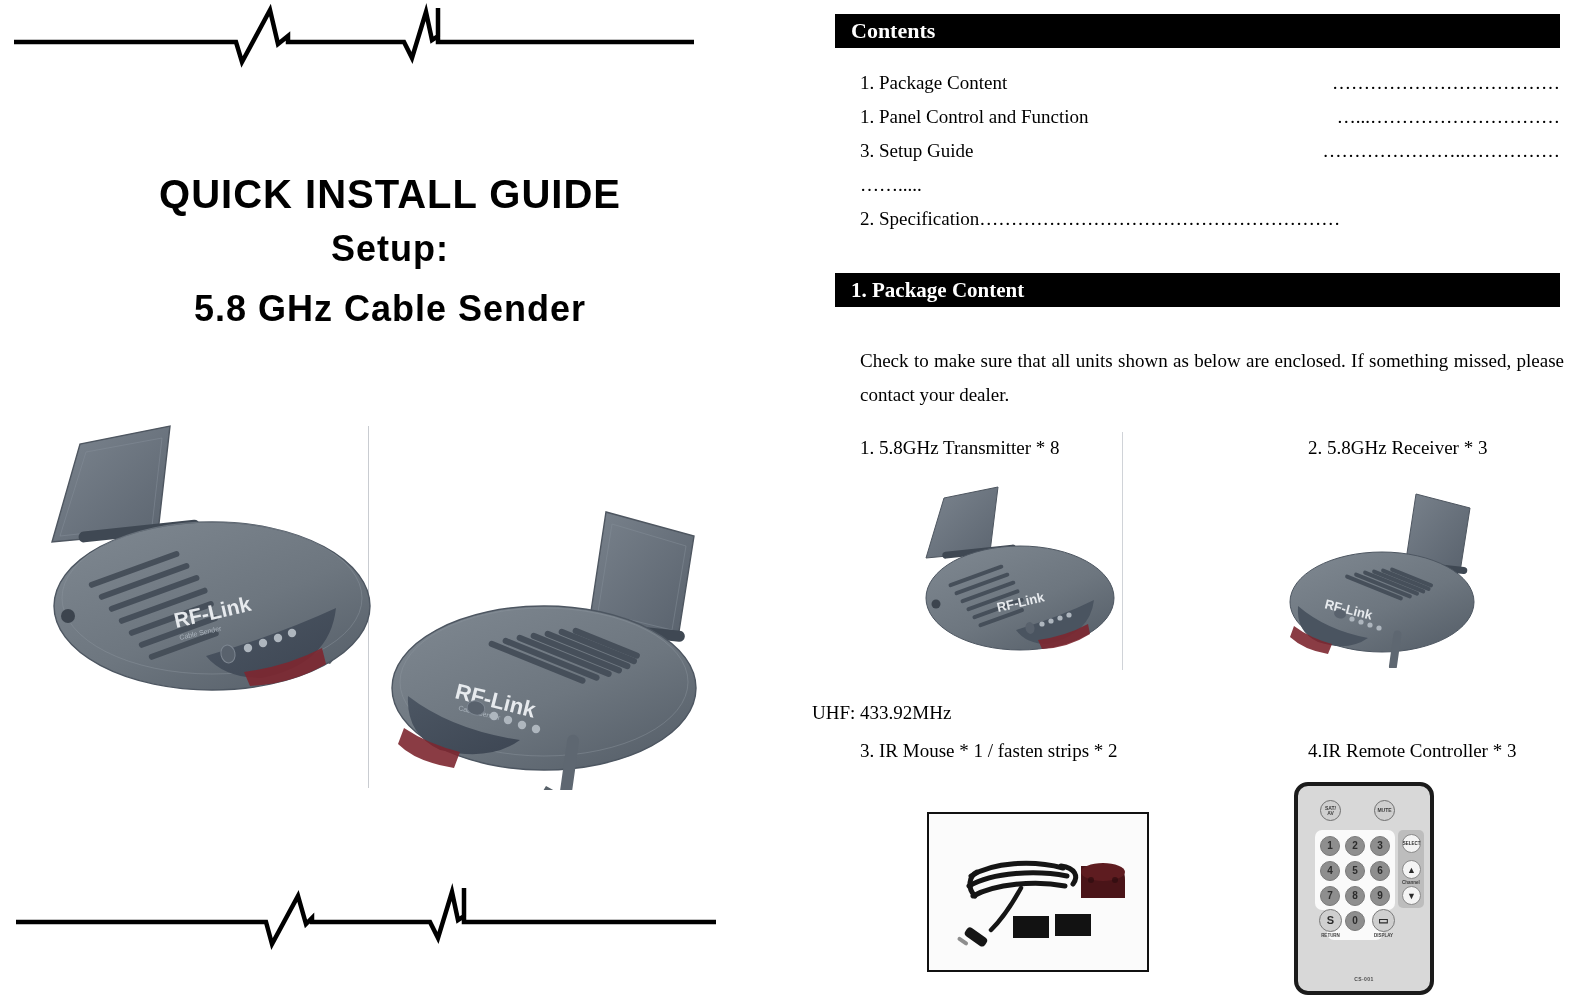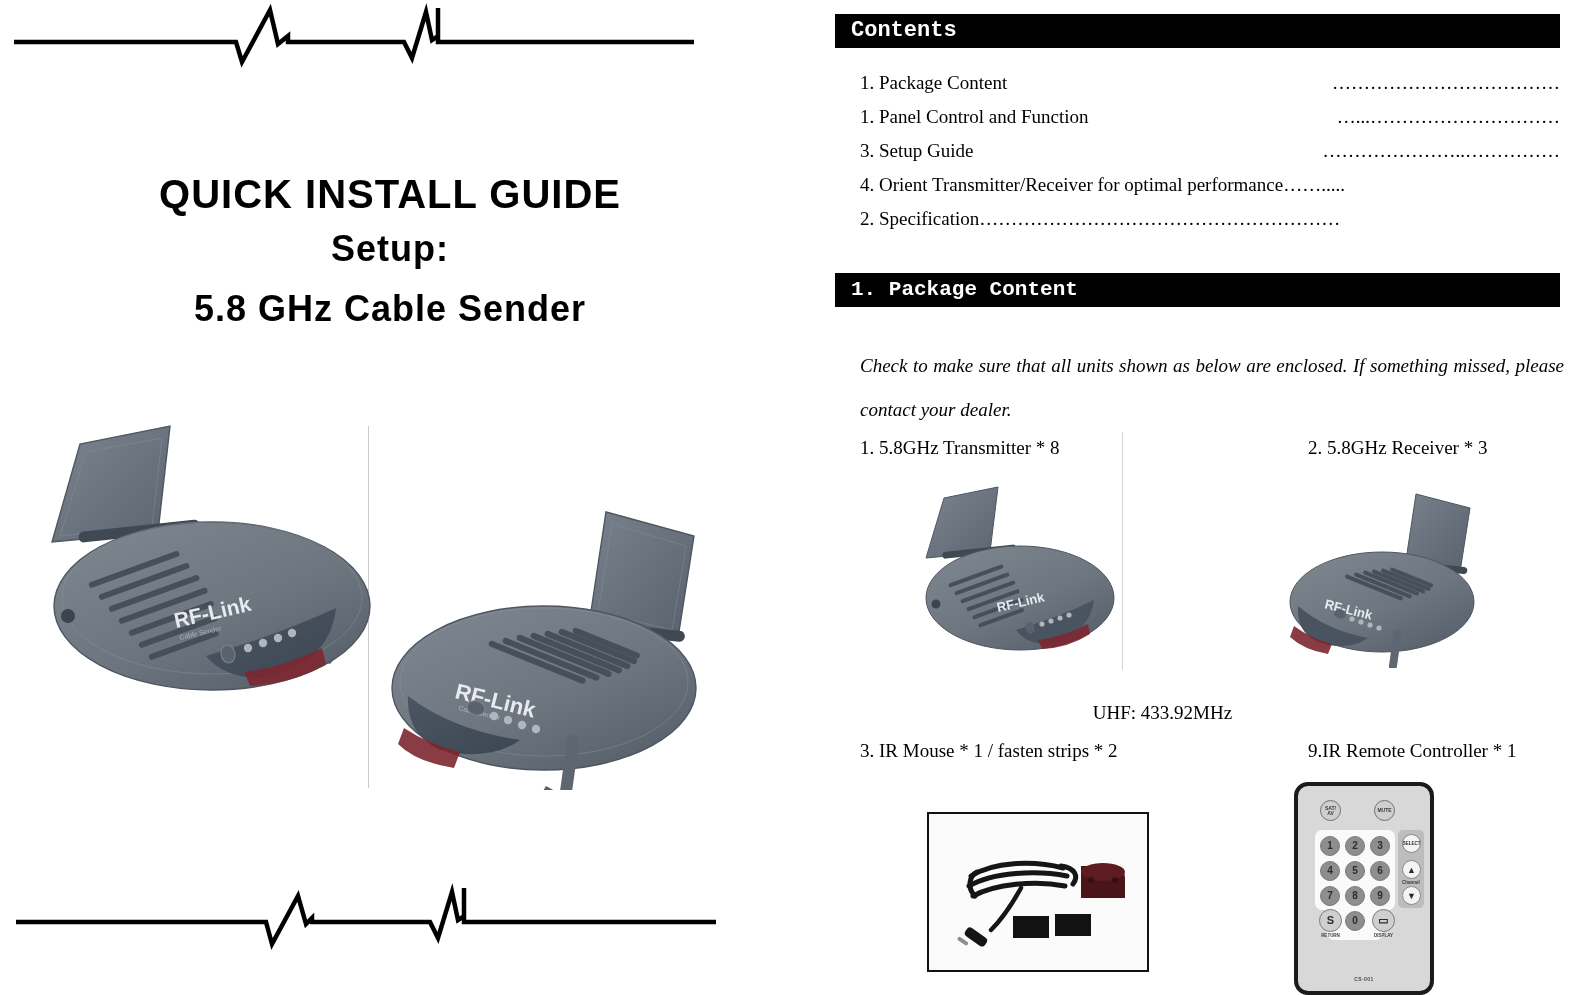--- a/index.html
+++ b/index.html
@@ -26,47 +26,47 @@
                  background:#c9ccd1;}
 
   
   .device{position:absolute;}
   .device .dv{position:absolute;left:0;top:0;width:100%;height:100%;}
 
   
   #right-page{position:absolute;left:812px;top:0;width:772px;height:995px;}
 
   .blackbar{position:absolute;left:23px;width:725px;background:#000;}
-  .blackbar span{color:#fff;font-family:Liberation Mono, monospace;
+  .blackbar span{color:#fff;font-family:Liberation Serif, serif;
                  font-weight:bold;display:block;}
 
   #bar-contents{top:14px;height:34px;}
   #bar-contents span{font-size:22px;line-height:34px;padding-left:16px;}
   #bar-package{top:273px;height:34px;}
   #bar-package span{font-size:21px;line-height:34px;padding-left:16px;}
 
   #toc{position:absolute;left:48px;top:66px;width:700px;}
   .toc-row{display:flex;align-items:baseline;font-size:19px;line-height:34px;
            white-space:pre;}
   .toc-label{flex:0 0 auto;}
   .toc-dots{flex:0 0 auto;}
   .toc-row.gap .toc-dots{margin-left:auto;}
 
   #pkg-intro{position:absolute;left:48px;top:325px;width:704px;font-size:19px;
-             line-height:44px;text-align:justify;text-align-last:left;font-style:italic;}
+             line-height:34px;text-align:justify;text-align-last:left;}
 
   #row-labels-1{position:absolute;left:48px;top:435px;width:704px;height:26px;}
   #row-labels-1 .lbl{position:absolute;font-size:19px;line-height:26px;}
   #lbl-tx{left:0;}
   #lbl-rx{left:448px;}
 
   #photo-divider{position:absolute;left:310px;top:432px;width:1px;height:238px;
                  background:#d0d3d8;}
 
-  #uhf-note{position:absolute;left:0;top:702px;width:772px;text-align:center;
+  #uhf-note{position:absolute;left:0;top:702px;width:772px;
             font-size:19px;padding-right:71px;box-sizing:border-box;}
 
   #row-labels-2{position:absolute;left:48px;top:738px;width:704px;height:26px;}
   #row-labels-2 .lbl{position:absolute;font-size:19px;line-height:26px;}
   #lbl-mouse{left:0;}
   #lbl-remote{left:448px;}
 
   
   #photo-mouse{position:absolute;left:115px;top:812px;width:222px;height:160px;
                background:#fdfdfd;border:2px solid #111;box-sizing:border-box;}
@@ -251,21 +251,20 @@
     </div>
     <div class="toc-row gap">
       <span class="toc-label">1. Panel Control and Function</span>
       <span class="toc-dots">…...…………………………</span>
     </div>
     <div class="toc-row gap">
       <span class="toc-label">3. Setup Guide</span>
       <span class="toc-dots">…………………..……………</span>
     </div>
     <div class="toc-row">
-      <span class="toc-label">4. Orient Transmitter/Receiver for optimal performance</span>
       <span class="toc-dots">…….....</span>
     </div>
     <div class="toc-row">
       <span class="toc-label">2. Specification</span>
       <span class="toc-dots">…………………………………………………</span>
     </div>
   </div>
 
   <div id="bar-package" class="blackbar">
     <span>1. Package Content</span>
@@ -350,21 +349,21 @@
       <circle cx="88" cy="143" r="2.6" fill="#aeb6be"></circle>
       <circle cx="97" cy="146" r="2.6" fill="#aeb6be"></circle>
       <rect x="112" y="148" width="8" height="40" rx="4" fill="#5e6771" transform="rotate(8 112 148)"></rect>
     </svg>
   </div>
 
   <div id="uhf-note">UHF: 433.92MHz</div>
 
   <div id="row-labels-2">
     <span id="lbl-mouse" class="lbl">3. IR Mouse * 1 / fasten strips * 2</span>
-    <span id="lbl-remote" class="lbl">9.IR Remote Controller * 1</span>
+    <span id="lbl-remote" class="lbl">4.IR Remote Controller * 3</span>
   </div>
 
   <div id="photo-mouse">
     <svg width="100%" height="100%" viewBox="0 0 218 156" preserveAspectRatio="none">
       <rect x="0" y="0" width="218" height="156" fill="#fbfbfb"></rect>
 
       <g stroke="#151515" stroke-width="5" fill="none" stroke-linecap="round">
         <path d="M42,62 C64,48 104,46 134,54"></path>
         <path d="M40,72 C64,58 108,56 138,62"></path>
         <path d="M44,82 C66,70 106,66 136,72"></path>

